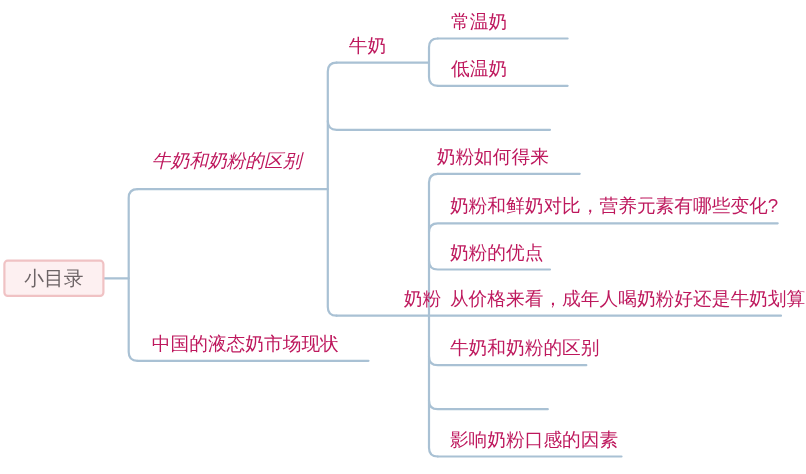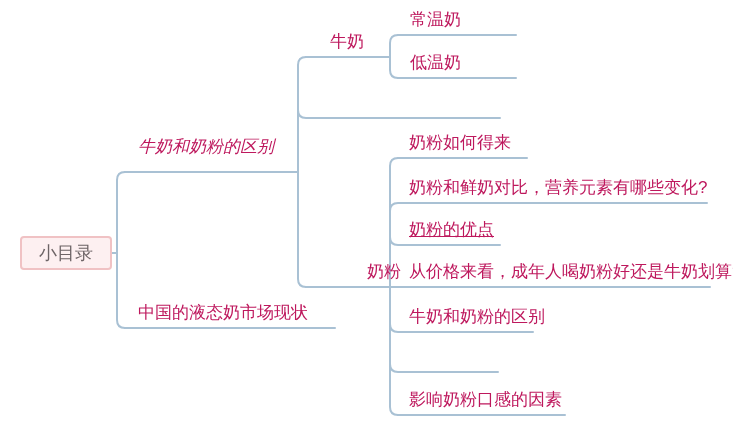--- a/index.html
+++ b/index.html
@@ -31,45 +31,45 @@
   .node-label {
     position: absolute;
     white-space: nowrap;
     font-size: 17px;
     line-height: 21px;
     color: #be185d;
     cursor: default;
   }
   .root-node {
     position: absolute;
-    left: 20px;
+    left: 3px;
     top: 236px;
     width: 92px;
     height: 34px;
     box-sizing: border-box;
     background: #fdf0f1;
     border: 2px solid #f0c2c4;
     border-radius: 4px;
     display: flex;
     align-items: center;
     justify-content: center;
     font-size: 18px;
     color: #6d6466;
   }
   
   .pos-diff    { left: 138px; top: 136px; font-style: italic; }
   .pos-juice   { left: 138px; top: 302px; }
-  .pos-milk    { left: 330px; top: 31px;  }
+  .pos-milk    { left: 317px; top: 31px;  }
   .pos-rt      { left: 410px; top: 9px;   }
   .pos-lt      { left: 410px; top: 52px;  }
   .pos-market  { left: 322px; top: 92px;  }
   .pos-powder  { left: 329px; top: 261px; margin-left: 38px; }
-  .pos-p1      { left: 409px; top: 132px; }
+  .pos-p1      { left: 397px; top: 132px; }
   .pos-p2      { left: 409px; top: 177px; }
-  .pos-p3      { left: 409px; top: 219px; text-decoration: underline; }
+  .pos-p3      { left: 409px; top: 219px; }
   .pos-p4      { left: 409px; top: 261px; }
   .pos-p5      { left: 409px; top: 306px; }
   .pos-p6      { left: 409px; top: 346px; }
   .pos-p7      { left: 409px; top: 389px; }
 </style>
 </head>
 <body>
 
 <div class="canvas">
 

